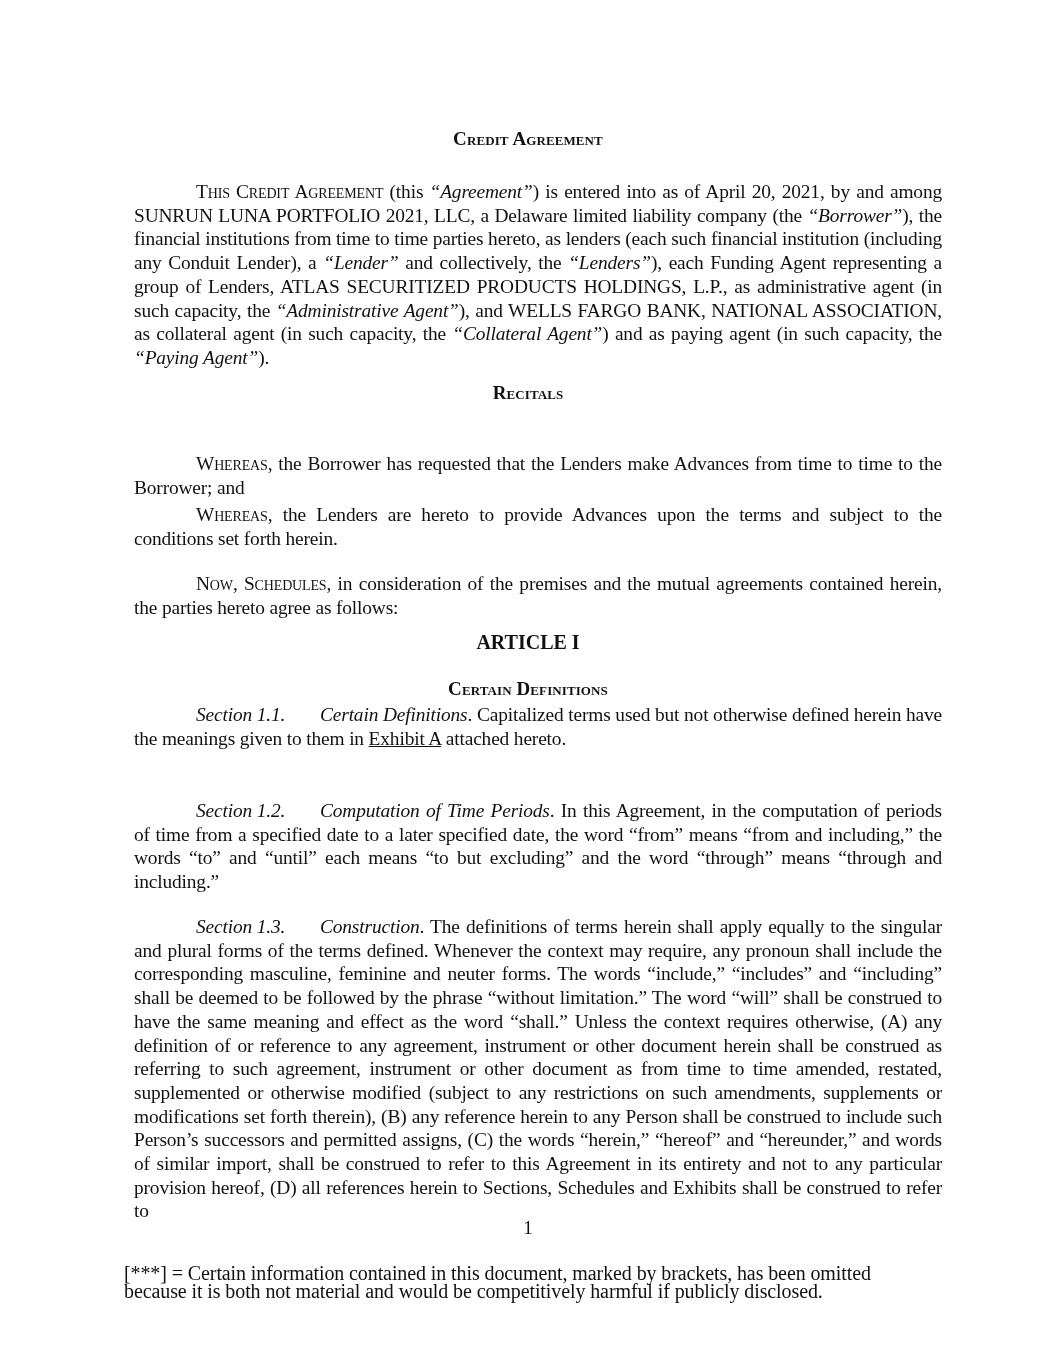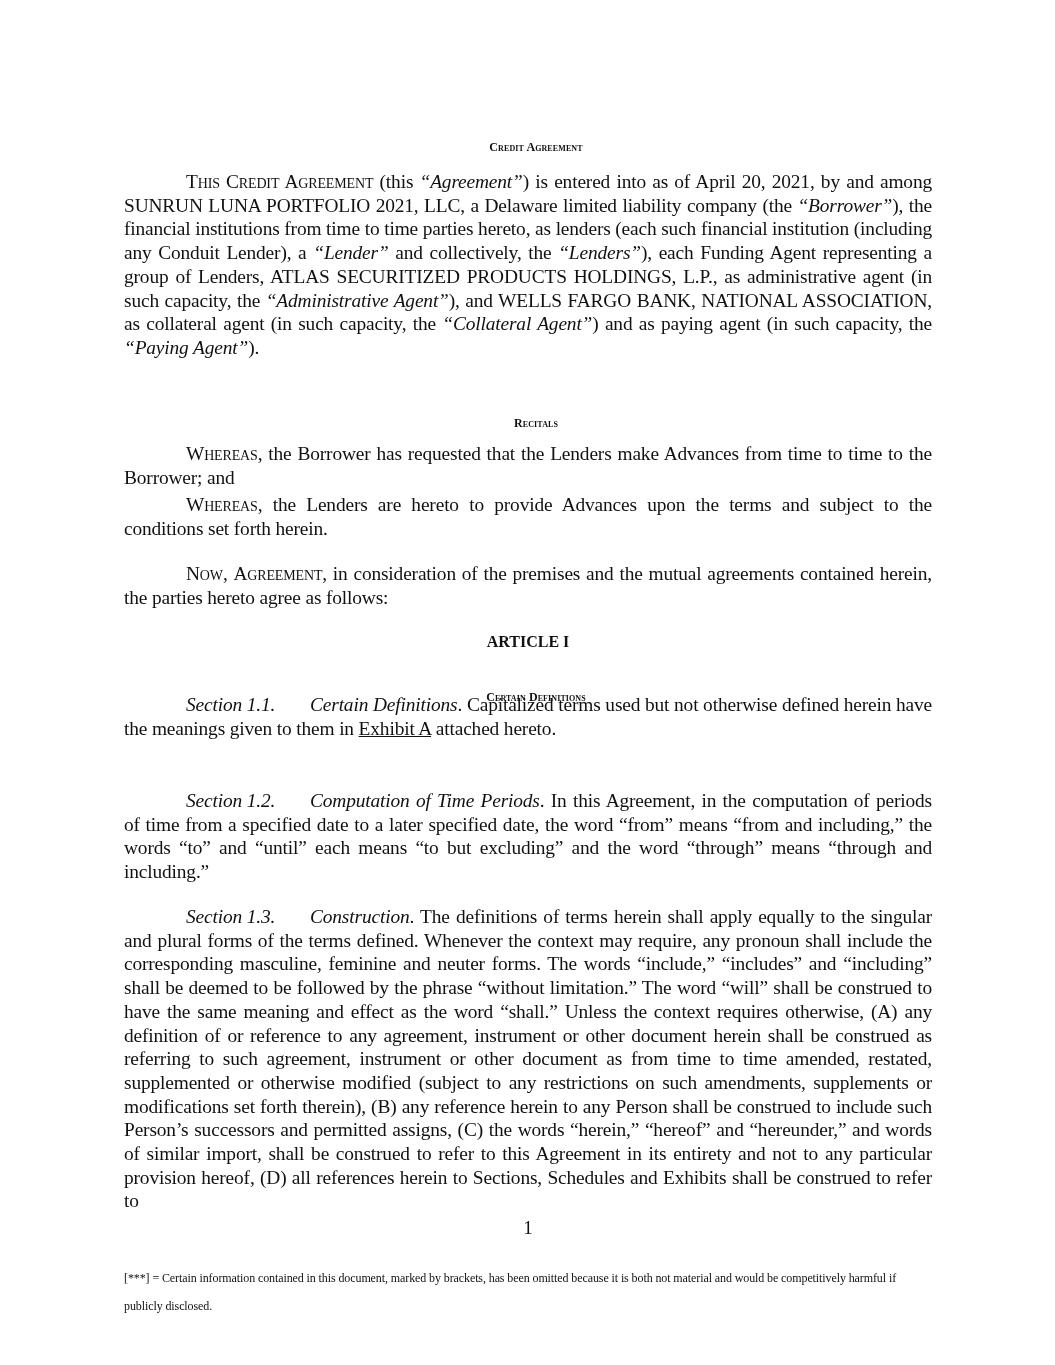--- a/index.html
+++ b/index.html
@@ -18,34 +18,34 @@
     .page {
       position: absolute;
       left: 124px;
       top: 0;
       width: 808px;
     }
     .heading-sc {
       text-align: center;
       font-weight: bold;
       font-variant: small-caps;
-      font-size: 12px;
+      font-size: 19px;
       line-height: 22px;
       letter-spacing: 0.1px;
-      margin: 8px;
+      margin: 0;
     }
     .heading-article {
       text-align: center;
       font-weight: bold;
-      font-size: 16px;
+      font-size: 20px;
       line-height: 24px;
       margin: 0;
     }
     p.body {
-      margin: 0;
+      margin: 10px;
       font-size: 19.4px;
       line-height: 23.7px;
       text-align: justify;
       text-indent: 62px;
       letter-spacing: -0.15px;
       font-family: Liberation Serif, serif;
     }
     .sc { font-variant: small-caps; }
     .it { font-style: italic; }
     .ul { text-decoration: underline; }
@@ -60,41 +60,41 @@
       top: 1217px;
       text-align: center;
       font-size: 19px;
       line-height: 22px;
     }
     .footnote {
       position: absolute;
       left: 0;
       width: 812px;
       top: 1264px;
-      font-size: 12px;
-      line-height: 28px;
+      font-size: 20px;
+      line-height: 18px;
       letter-spacing: -0.1px;
     }
   </style>
 </head>
 <body>
 
 <div class="page">
 
   <h1 class="heading-sc abs" style="top:128px;">Credit Agreement</h1>
 
   <p class="body abs" style="top:170px;"><span class="sc">This Credit Agreement</span><span> (this </span><span class="it">“Agreement”</span><span>) is entered into as of April 20, 2021, by and among SUNRUN LUNA PORTFOLIO 2021, LLC, a Delaware limited liability company (the </span><span class="it">“Borrower”</span><span>), the financial institutions from time to time parties hereto, as lenders (each such financial institution (including any Conduit Lender), a </span><span class="it">“Lender”</span><span> and collectively, the </span><span class="it">“Lenders”</span><span>), each Funding Agent representing a group of Lenders, ATLAS SECURITIZED PRODUCTS HOLDINGS, L.P., as administrative agent (in such capacity, the </span><span class="it">“Administrative Agent”</span><span>), and WELLS FARGO BANK, NATIONAL ASSOCIATION, as collateral agent (in such capacity, the </span><span class="it">“Collateral Agent”</span><span>) and as paying agent (in such capacity, the </span><span class="it">“Paying Agent”</span><span>).</span></p>
 
-  <h2 class="heading-sc abs" style="top:404px;">Recitals</h2>
+  <h2 class="heading-sc abs" style="top:382px;">Recitals</h2>
 
   <p class="body abs" style="top:442px;"><span class="sc">Whereas</span><span>, the Borrower has requested that the Lenders make Advances from time to time to the Borrower; and</span></p>
 
   <p class="body abs" style="top:493px;"><span class="sc">Whereas</span><span>, the Lenders are hereto to provide Advances upon the terms and subject to the conditions set forth herein.</span></p>
 
-  <p class="body abs" style="top:562px;"><span class="sc">Now</span><span>, </span><span class="sc">Agreement</span><span>, in consideration of the premises and the mutual agreements contained herein, the parties hereto agree as follows:</span></p>
+  <p class="body abs" style="top:562px;"><span class="sc">Now</span><span>, </span><span class="sc">Schedules</span><span>, in consideration of the premises and the mutual agreements contained herein, the parties hereto agree as follows:</span></p>
 
   <h2 class="heading-article abs" style="top:630px;">ARTICLE I</h2>
 
   <h3 class="heading-sc abs" style="top:678px;">Certain Definitions</h3>
 
   <p class="body abs" style="top:693px;"><span class="sec-num" style="width: 124px; text-indent: 0px;">Section 1.1.</span><span class="sec-title">Certain Definitions</span><span>.  Capitalized terms used but not otherwise defined herein have the meanings given to them in </span><span class="ul">Exhibit A</span><span> attached hereto.</span></p>
 
   <p class="body abs" style="top:789px;"><span class="sec-num" style="text-indent: 0px; width: 124px;">Section 1.2.</span><span class="sec-title">Computation of Time Periods</span><span>.  In this Agreement, in the computation of periods of time from a specified date to a later specified date, the word “from” means “from and including,” the words “to” and “until” each means “to but excluding” and the word “through” means “through and including.”</span></p>
 
   <p class="body abs" style="top:905px;"><span class="sec-num" style="text-indent: 0px; width: 124px;">Section 1.3.</span><span class="sec-title">Construction</span><span>.  The definitions of terms herein shall apply equally to the singular and plural forms of the terms defined. Whenever the context may require, any pronoun shall include the corresponding masculine, feminine and neuter forms. The words “include,” “includes” and “including” shall be deemed to be followed by the phrase “without limitation.” The word “will” shall be construed to have the same meaning and effect as the word “shall.” Unless the context requires otherwise, (A) any definition of or reference to any agreement, instrument or other document herein shall be construed as referring to such agreement, instrument or other document as from time to time amended, restated, supplemented or otherwise modified (subject to any restrictions on such amendments, supplements or modifications set forth therein), (B) any reference herein to any Person shall be construed to include such Person’s successors and permitted assigns, (C) the words “herein,” “hereof” and “hereunder,” and words of similar import, shall be construed to refer to this Agreement in its entirety and not to any particular provision hereof, (D) all references herein to Sections, Schedules and Exhibits shall be construed to refer to</span></p>

